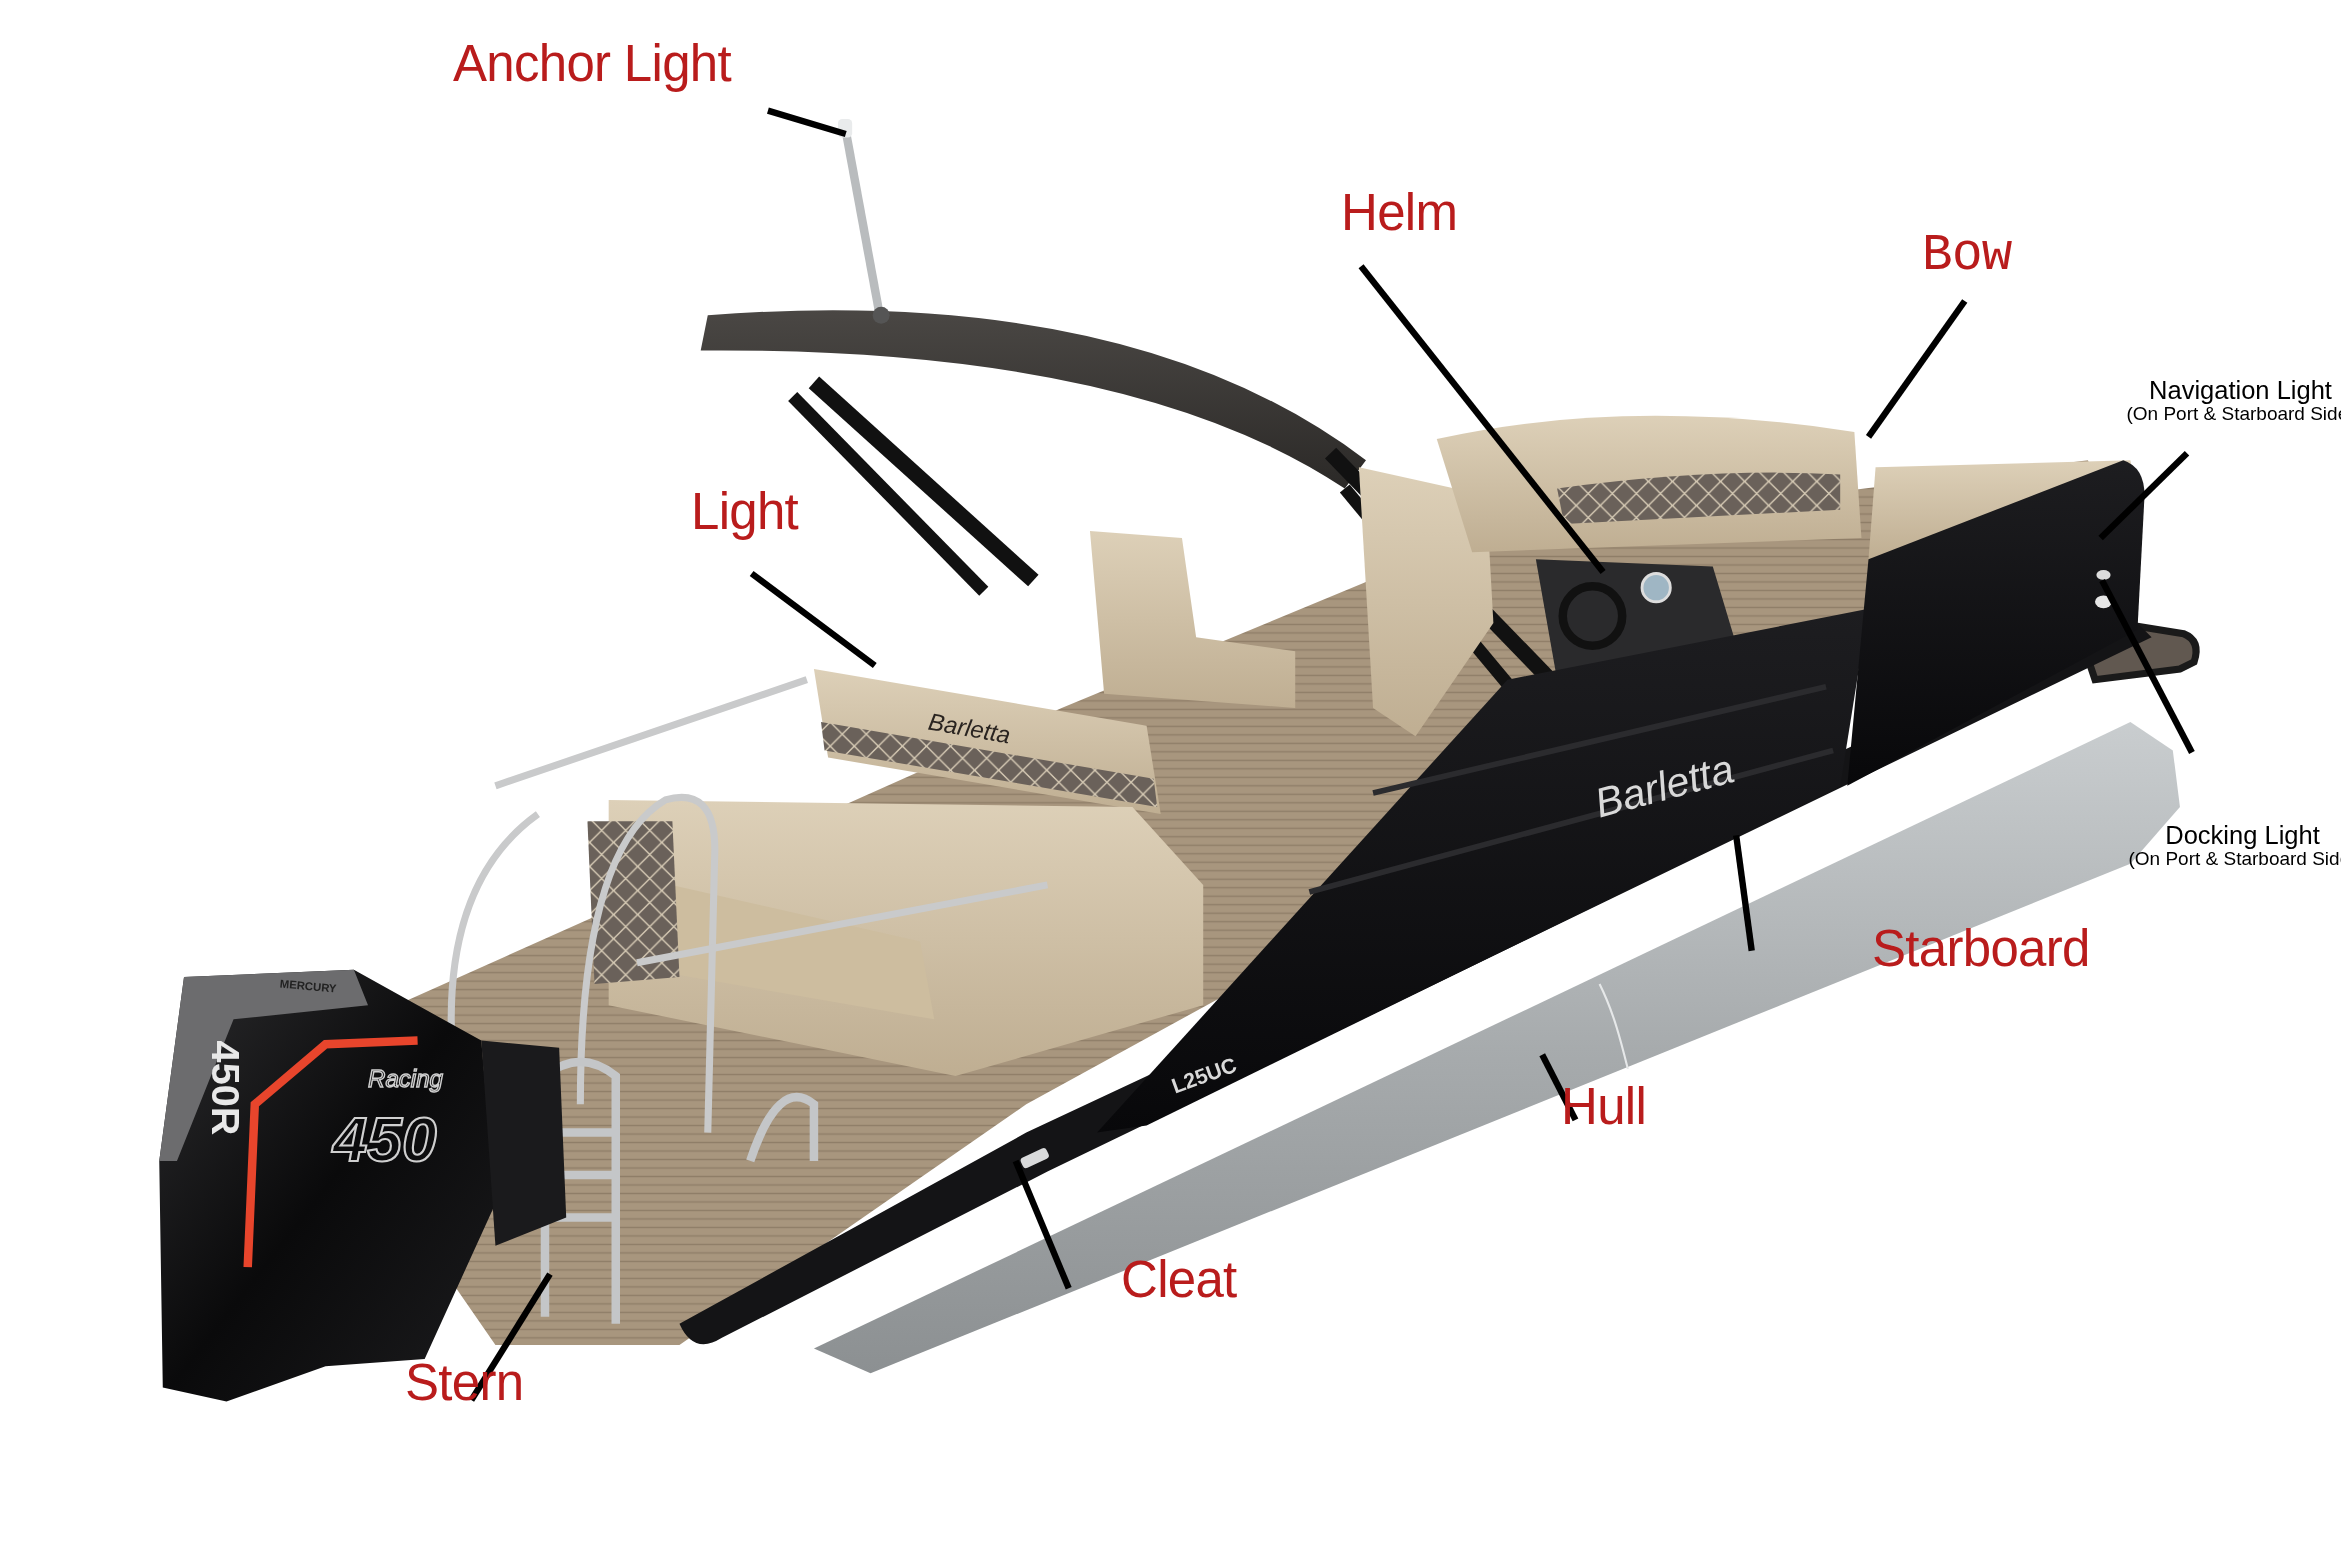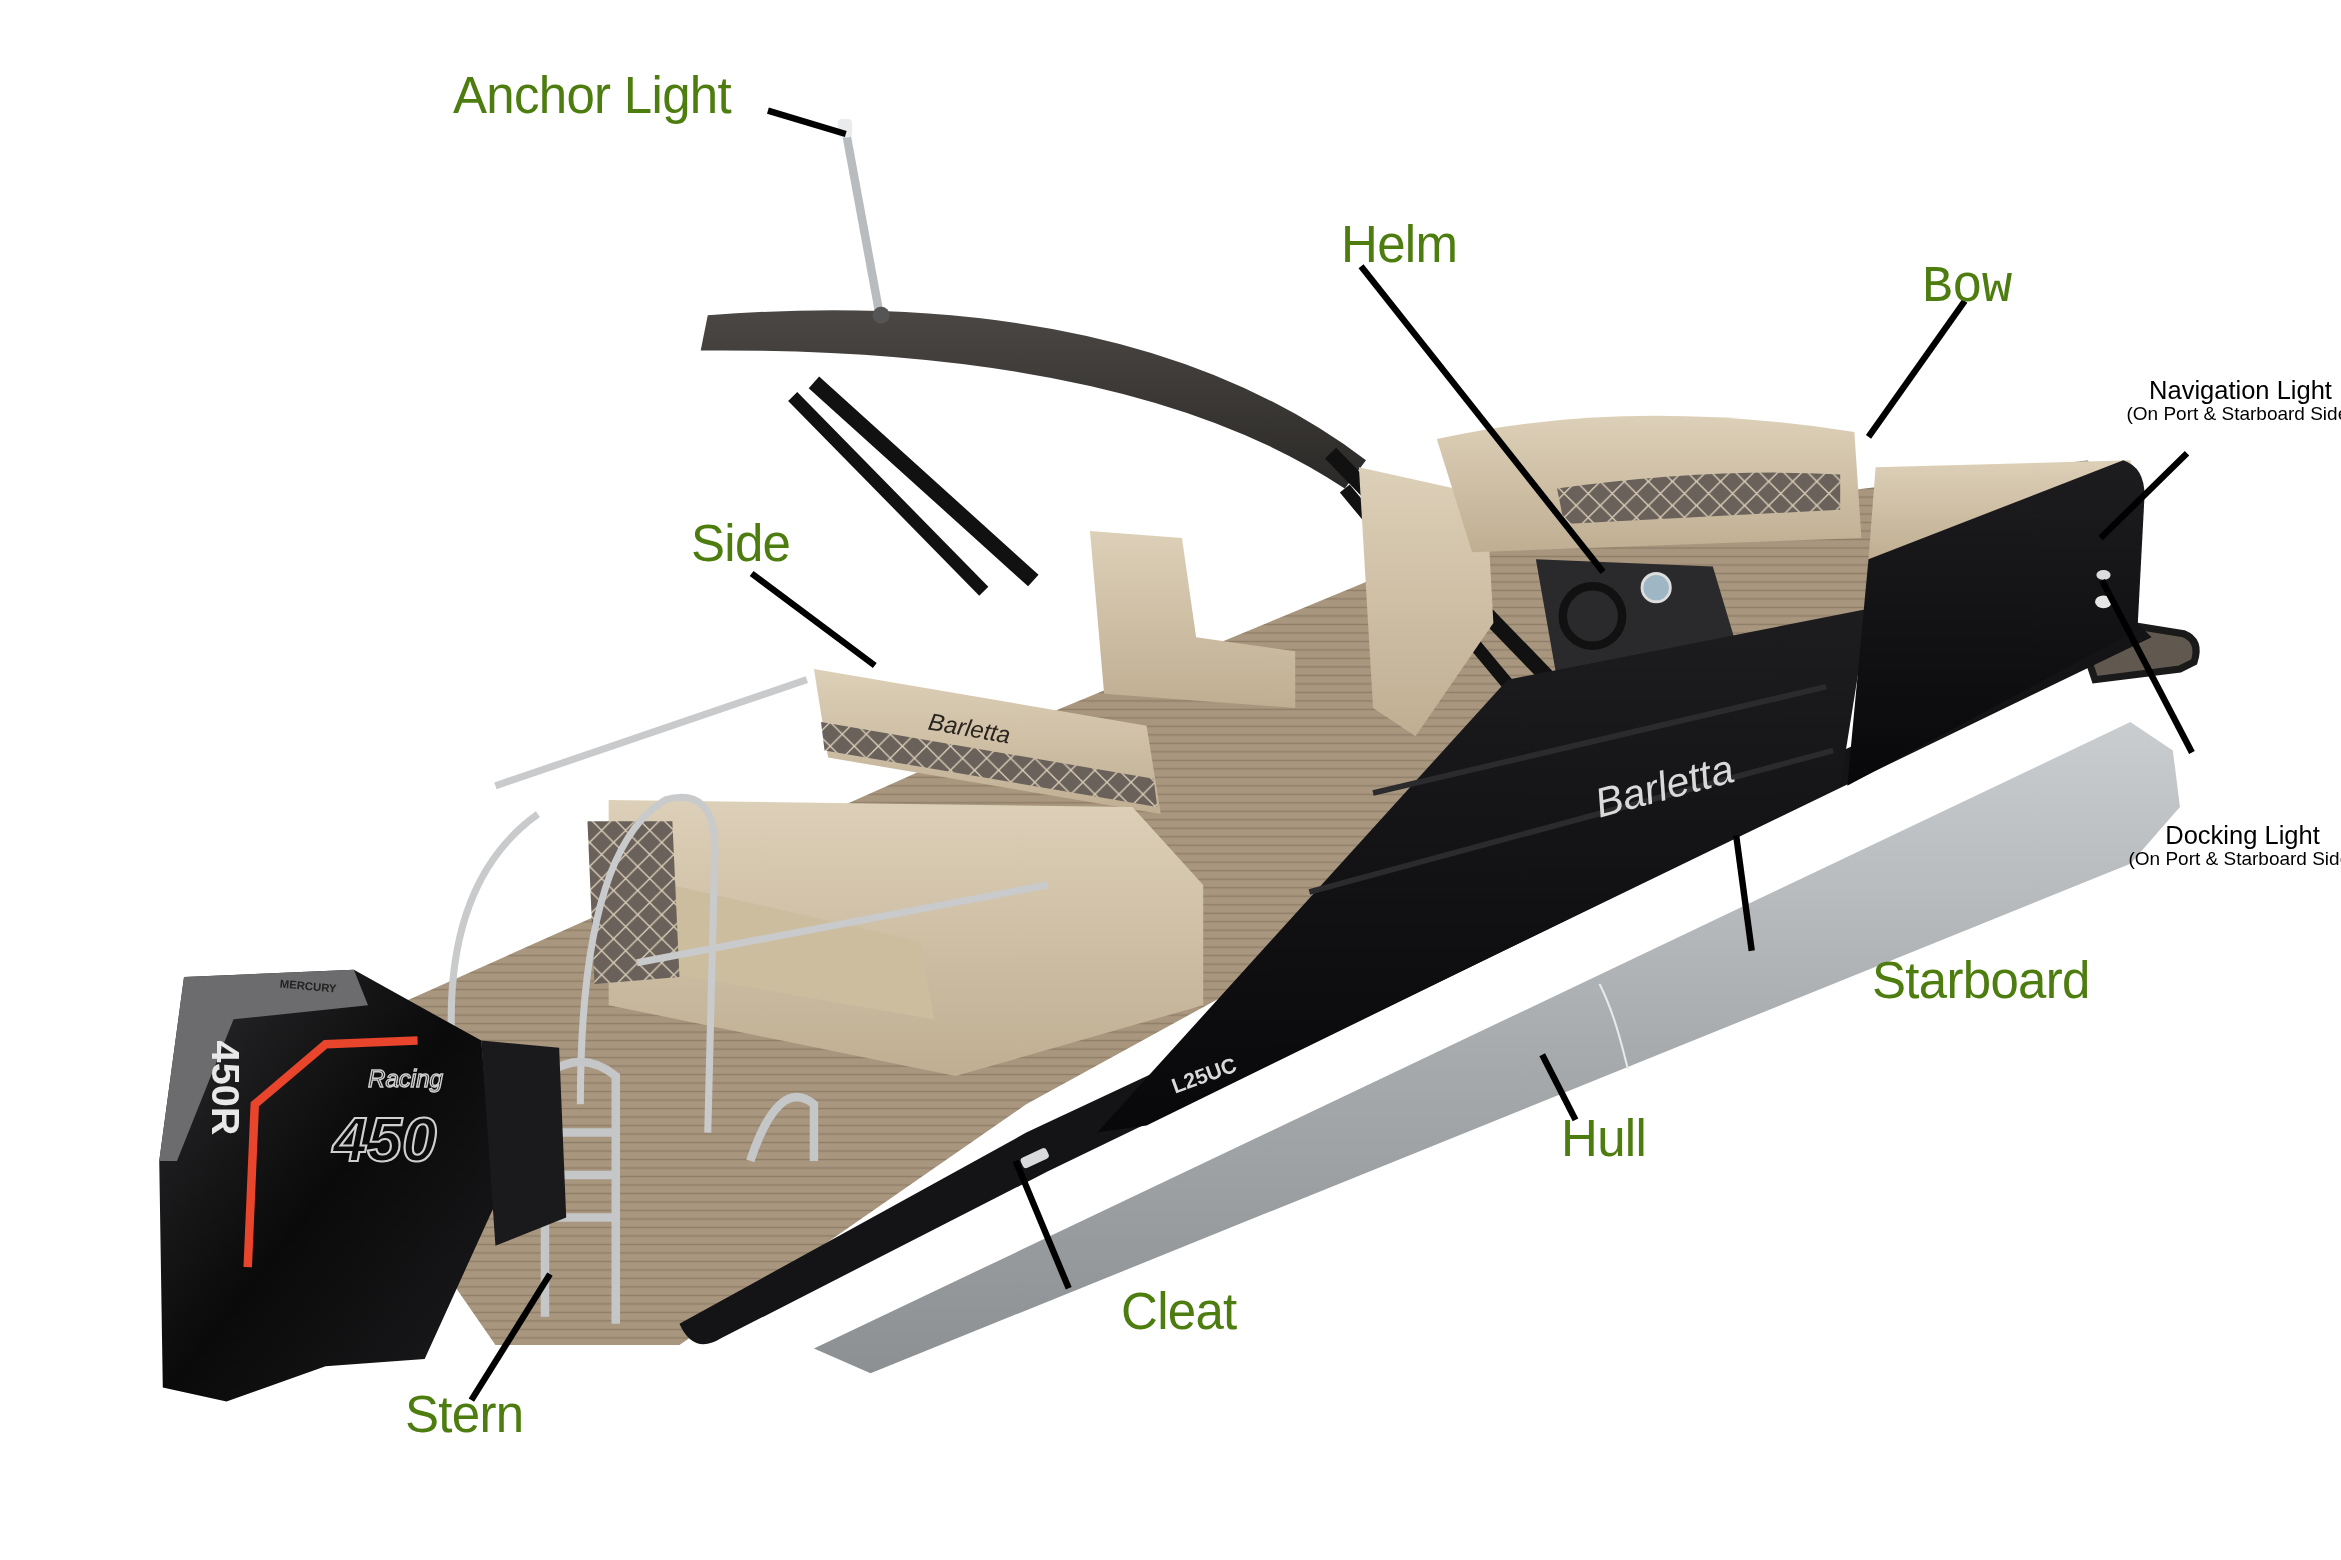--- a/index.html
+++ b/index.html
@@ -1,20 +1,20 @@
 <!DOCTYPE html>
 <html style="font-size:11.3px"><head>
 <meta charset="utf-8">
 <style>
   html, body { margin: 0; padding: 0; background: #ffffff; }
   body { width: 2342px; height: 1561px; position: relative; overflow: hidden;
          font-family: "Liberation Sans", sans-serif; color: #000; }
   #stage { position: absolute; left: 0; top: 0; width: 2342px; height: 1561px; }
   .label { position: absolute; font-family: "Liberation Sans", sans-serif; font-size: 51px;
-           line-height: 1; color: #4d7c0f; white-space: nowrap; letter-spacing: -0.7px; margin-top: 32px; }
+           line-height: 1; color: #b91c1c; white-space: nowrap; letter-spacing: -0.7px; }
   .label-small { position: absolute; text-align: center; line-height: 1.05; white-space: nowrap;
                  font-family: "Liberation Sans", sans-serif; color: #000; }
   .label-small .t1 { display: block; font-size: 25.5px; }
   .label-small .t2 { display: block; font-size: 19px; }
   svg text { font-family: "Liberation Sans", sans-serif; }
 </style>
 </head>
 <body>
 
 <div id="stage">
@@ -152,21 +152,21 @@
         <line x1="3090" y1="640" x2="2968" y2="760"></line>
         <line x1="2970" y1="820" x2="3097" y2="1063"></line>
       </g>
   </svg>
 
   
   <div id="labels">
       <div class="label" style="left: 453px; top: 38px;">Anchor Light</div>
       <div class="label" style="left: 1341px; top: 187px;">Helm</div>
       <div class="label" style="left: 1922px; top: 230px; font-family: Liberation Mono, monospace;">Bow</div>
-      <div class="label" style="left: 691px; top: 486px;">Side</div>
+      <div class="label" style="left: 691px; top: 486px;">Light</div>
       <div class="label" style="left: 1872px; top: 923px;">Starboard</div>
       <div class="label" style="left: 1561px; top: 1081px;">Hull</div>
       <div class="label" style="left: 1121px; top: 1254px;">Cleat</div>
       <div class="label" style="left: 405px; top: 1357px;">Stern</div>
     </div>
 
   
   <div id="small-labels">
       <div class="label-small" style="left: 2113px; width: 255px; top: 377px;">
         <span class="t1">Navigation Light</span>

